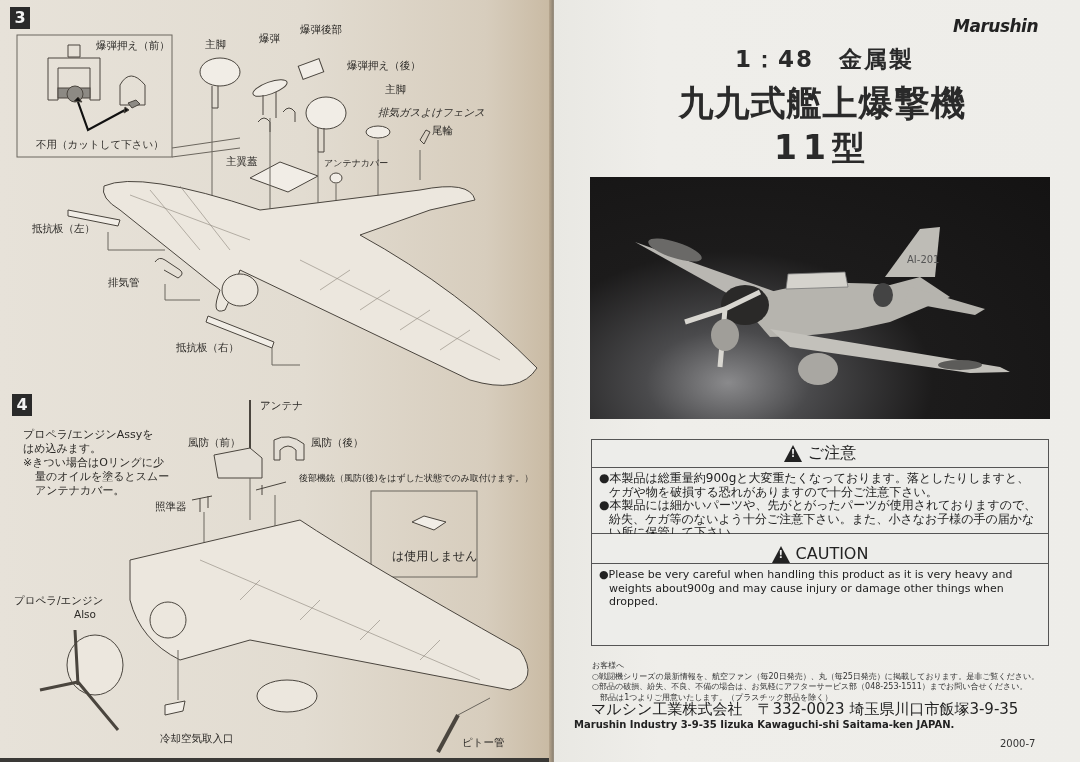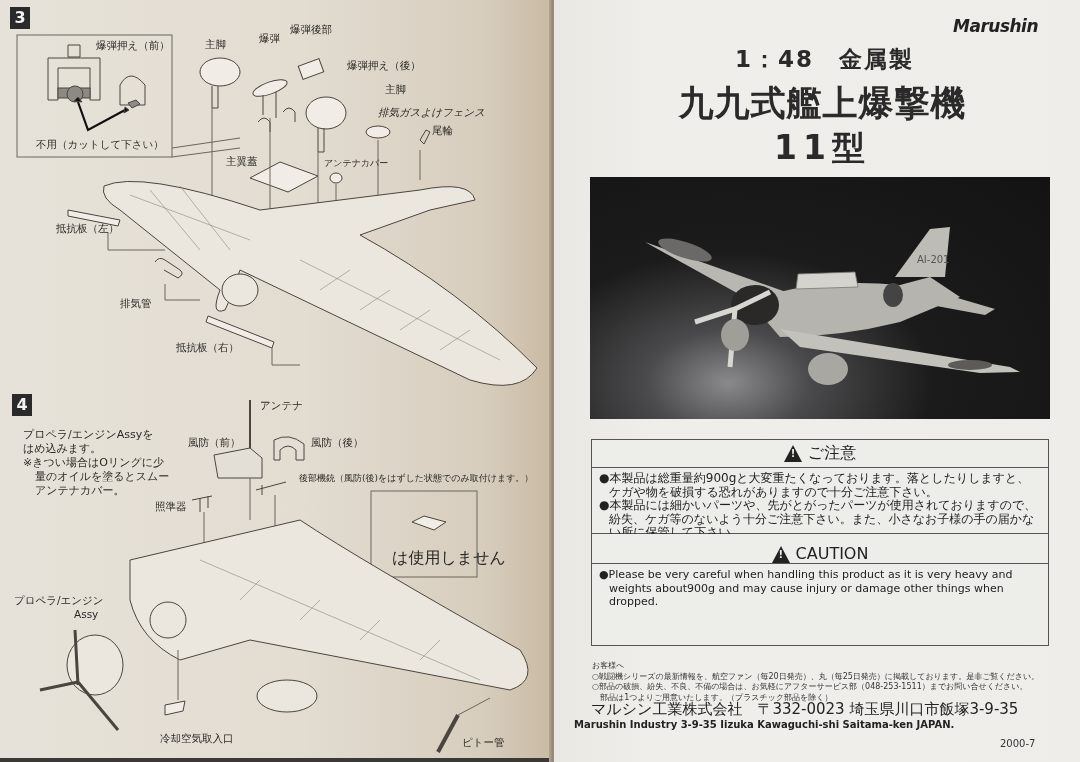--- a/index.html
+++ b/index.html
@@ -16,21 +16,21 @@
   .lbl-sm{font-size:9px;}
   svg.art{position:absolute;left:0;top:0;}
   .instr{position:absolute;left:23px;top:428px;font-size:11px;color:#2b2926;line-height:14px;}
   .instr .indent{padding-left:12px;}
   
   .brand{position:absolute;left:953px;top:16px;font-family:"DejaVu Sans",sans-serif;font-style:italic;font-weight:bold;font-size:17px;color:#222;letter-spacing:-0.5px;}
   .scale{position:absolute;left:735px;top:44px;font-size:23px;font-weight:bold;color:#2a2a2a;letter-spacing:2px;}
   .title{position:absolute;left:590px;top:80px;width:465px;text-align:center;font-size:35px;font-weight:bold;color:#2a2a2a;letter-spacing:1px;}
   .subtitle{position:absolute;left:590px;top:126px;width:465px;text-align:center;font-size:33px;font-weight:bold;color:#2a2a2a;letter-spacing:6px;}
   .photo{position:absolute;left:590px;top:177px;width:460px;height:242px;
-    background:radial-gradient(ellipse at 30% 85%,#8a8a8c 0%,#4a4a4c 18%,#1c1b1b 45%,#141313 100%);overflow:hidden;padding-left:10px;}
+    background:radial-gradient(ellipse at 30% 85%,#8a8a8c 0%,#4a4a4c 18%,#1c1b1b 45%,#141313 100%);overflow:hidden;}
   .warn{position:absolute;left:591px;width:458px;border:1px solid #555;background:#ededea;}
   .warn-head{height:28px;border-bottom:1px solid #555;display:flex;align-items:center;justify-content:center;font-size:16px;color:#222;gap:6px;}
   .warn-body{padding:4px 8px 5px 7px;font-size:12px;color:#222;line-height:13.5px;}
   .warn-body .item{padding-left:10px;text-indent:-10px;}
   .tri{width:0;height:0;border-left:9px solid transparent;border-right:9px solid transparent;border-bottom:17px solid #222;position:relative;}
   .tri:after{content:"!";position:absolute;left:-2px;top:3px;color:#eee;font-size:10px;font-weight:bold;}
   .notes{position:absolute;left:592px;top:661px;font-size:8px;color:#333;line-height:10.5px;}
   .company-jp{position:absolute;left:591px;top:700px;font-size:15px;color:#222;}
   .company-en{position:absolute;left:574px;top:719px;font-size:10px;font-weight:bold;color:#222;}
   .edition{position:absolute;left:1000px;top:738px;font-size:10px;color:#333;}
@@ -100,49 +100,49 @@
       <path d="M178 650 V700" stroke="#6b665e"></path>
       <path d="M438 752 L458 715" stroke-width="4"></path>
       <path d="M458 715 L490 698" stroke="#6b665e"></path>
     </svg>
 
     <div class="step-num" style="left:10px;top:7px;">3</div>
     <div class="lbl" style="left:96px;top:39px;">爆弾押え（前）</div>
     <div class="lbl" style="left:36px;top:138px;">不用（カットして下さい）</div>
     <div class="lbl" style="left:205px;top:38px;">主脚</div>
     <div class="lbl" style="left:259px;top:32px;">爆弾</div>
-    <div class="lbl" style="left:290px;top:23px;">爆弾後部</div>
+    <div class="lbl" style="left:300px;top:23px;">爆弾後部</div>
     <div class="lbl" style="left:347px;top:59px;">爆弾押え（後）</div>
     <div class="lbl" style="left:385px;top:83px;">主脚</div>
     <div class="lbl" style="left:378px;top:106px;font-style:italic;">排気ガスよけフェンス</div>
     <div class="lbl" style="left:432px;top:124px;">尾輪</div>
     <div class="lbl" style="left:226px;top:155px;">主翼蓋</div>
     <div class="lbl lbl-sm" style="left:324px;top:157px;">アンテナカバー</div>
-    <div class="lbl" style="left:32px;top:222px;margin-left:24px;">抵抗板（左）</div>
-    <div class="lbl" style="left:120px;top:276px;margin-top:21px;">排気管</div>
+    <div class="lbl" style="left:32px;top:222px;">抵抗板（左）</div>
+    <div class="lbl" style="left:108px;top:276px;">排気管</div>
     <div class="lbl" style="left:176px;top:341px;">抵抗板（右）</div>
 
     <div class="step-num" style="left:12px;top:394px;">4</div>
     <div class="instr">
       <div>プロペラ/エンジンAssyを</div>
       <div>はめ込みます。</div>
       <div>※きつい場合はOリングに少</div>
       <div class="indent">量のオイルを塗るとスムー</div>
       <div class="indent">アンテナカバー。</div>
     </div>
     <div class="lbl" style="left:260px;top:399px;">アンテナ</div>
     <div class="lbl" style="left:188px;top:436px;">風防（前）</div>
     <div class="lbl" style="left:311px;top:436px;">風防（後）</div>
     <div class="lbl lbl-sm" style="left:299px;top:472px;">後部機銃（風防(後)をはずした状態でのみ取付けます。）</div>
     <div class="lbl" style="left:155px;top:500px;">照準器</div>
     <div class="lbl" style="left:14px;top:594px;">プロペラ/エンジン</div>
-    <div class="lbl" style="left:74px;top:608px;">Assy</div>
+    <div class="lbl" style="left:74px;top:608px;">Also</div>
     <div class="lbl" style="left:160px;top:732px;">冷却空気取入口</div>
     <div class="lbl" style="left:462px;top:736px;">ピトー管</div>
-    <div class="lbl" style="left:392px;top:548px;font-size:16px;">は使用しません</div>
+    <div class="lbl" style="left:392px;top:548px;font-size:12px;">は使用しません</div>
   </div>
 
   <div class="fold"></div>
 
   <div class="page-right"></div>
 
   <div class="brand">Marushin</div>
   <div class="scale">1：48　金属製</div>
   <div class="title">九九式艦上爆撃機</div>
   <div class="subtitle">11型</div>

